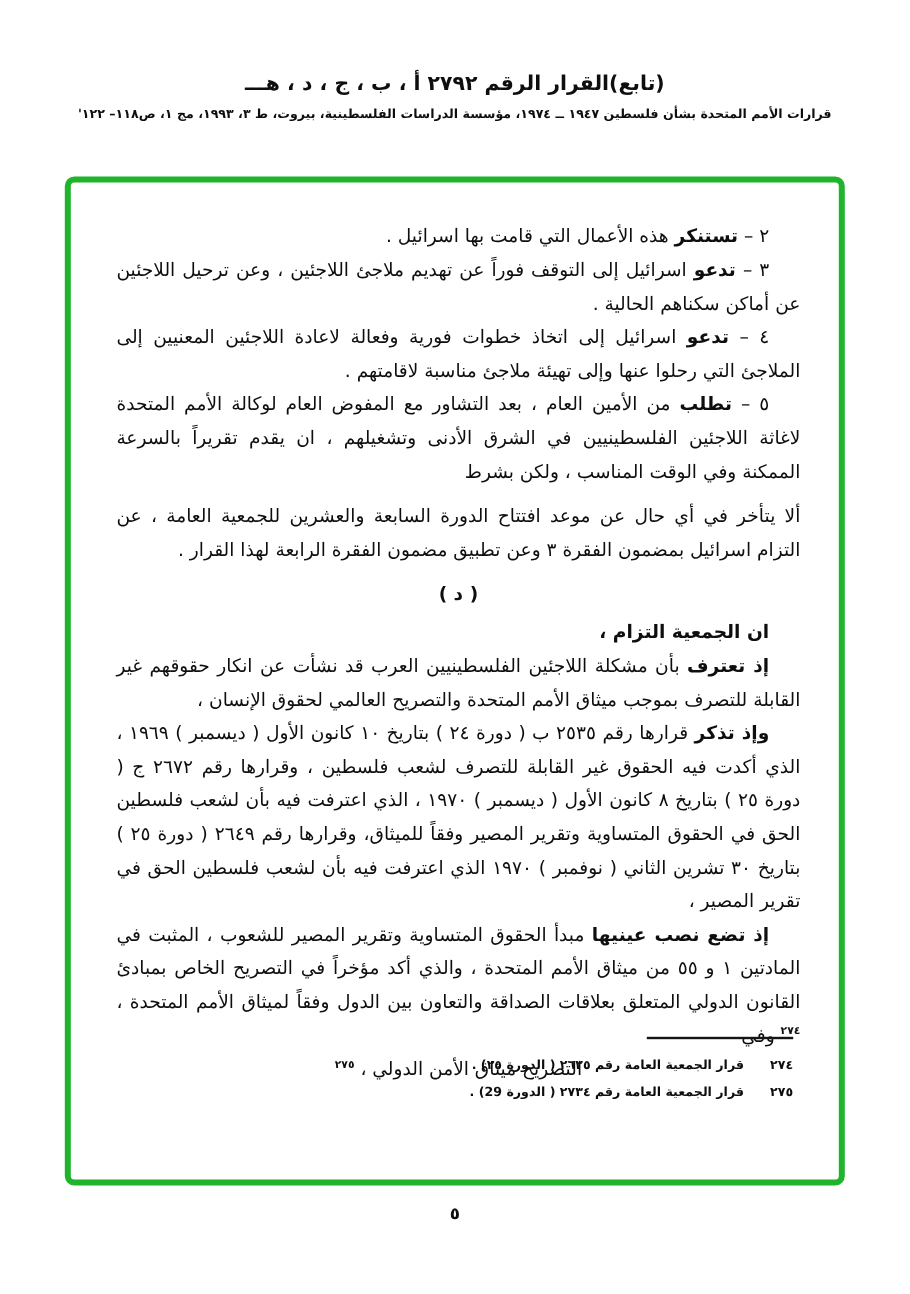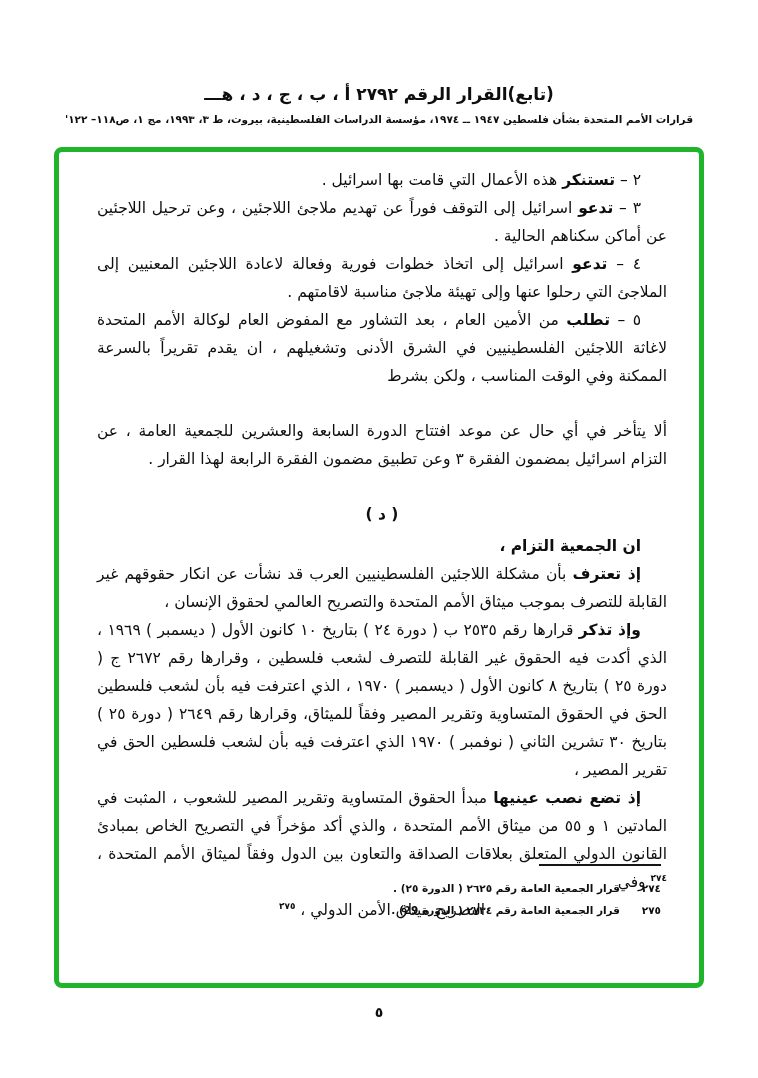--- a/index.html
+++ b/index.html
@@ -7,43 +7,43 @@
   .page {
     position:relative;
     width:758px; height:1078px;
     background:#ffffff;
     font-family:"DejaVu Sans", sans-serif;
     color:#0e0e0e;
     direction:rtl;
     overflow:hidden;
     margin:0 auto;
   }
-  .header { position:absolute; top:84px; left:0; right:0; text-align:center; }
+  .header { position:absolute; top:60px; left:0; right:0; text-align:center; }
   .title  { font-size:17px; font-weight:700; letter-spacing:0; }
   .source { font-size:10.5px; font-weight:700; margin-top:9px;text-align:center; }
 
   .frame {
     position:absolute;
     top:147px; right:54px;
     width:650px; height:841px;
     border:5px solid #1fb42c;
     border-radius:8px;
     background:#ffffff;
   }
   .body-text {
-    padding:14px 32px 0 38px;
+    padding:31px 32px 0 38px;
     font-size:15.5px;
     line-height:28px;
     text-align:justify;
     text-justify:inter-word;
   }
   .para { margin:0; }
   .para.indent { text-indent:26px; }
   .para.center { text-align:center; text-indent:0; }
-  .para.gap-before { margin-top:27px; }
+  .para.gap-before { margin-top:9px; }
   .para.gap-after  { margin-bottom:4px; }
   .b { font-weight:700; }
   sup { font-size:9px; font-weight:700; vertical-align:6px; line-height:0; }
 
   .footnotes {
     position:absolute;
     top:712px; right:38px; left:46px;
     font-size:10.5px;
     font-weight:700;
   }

